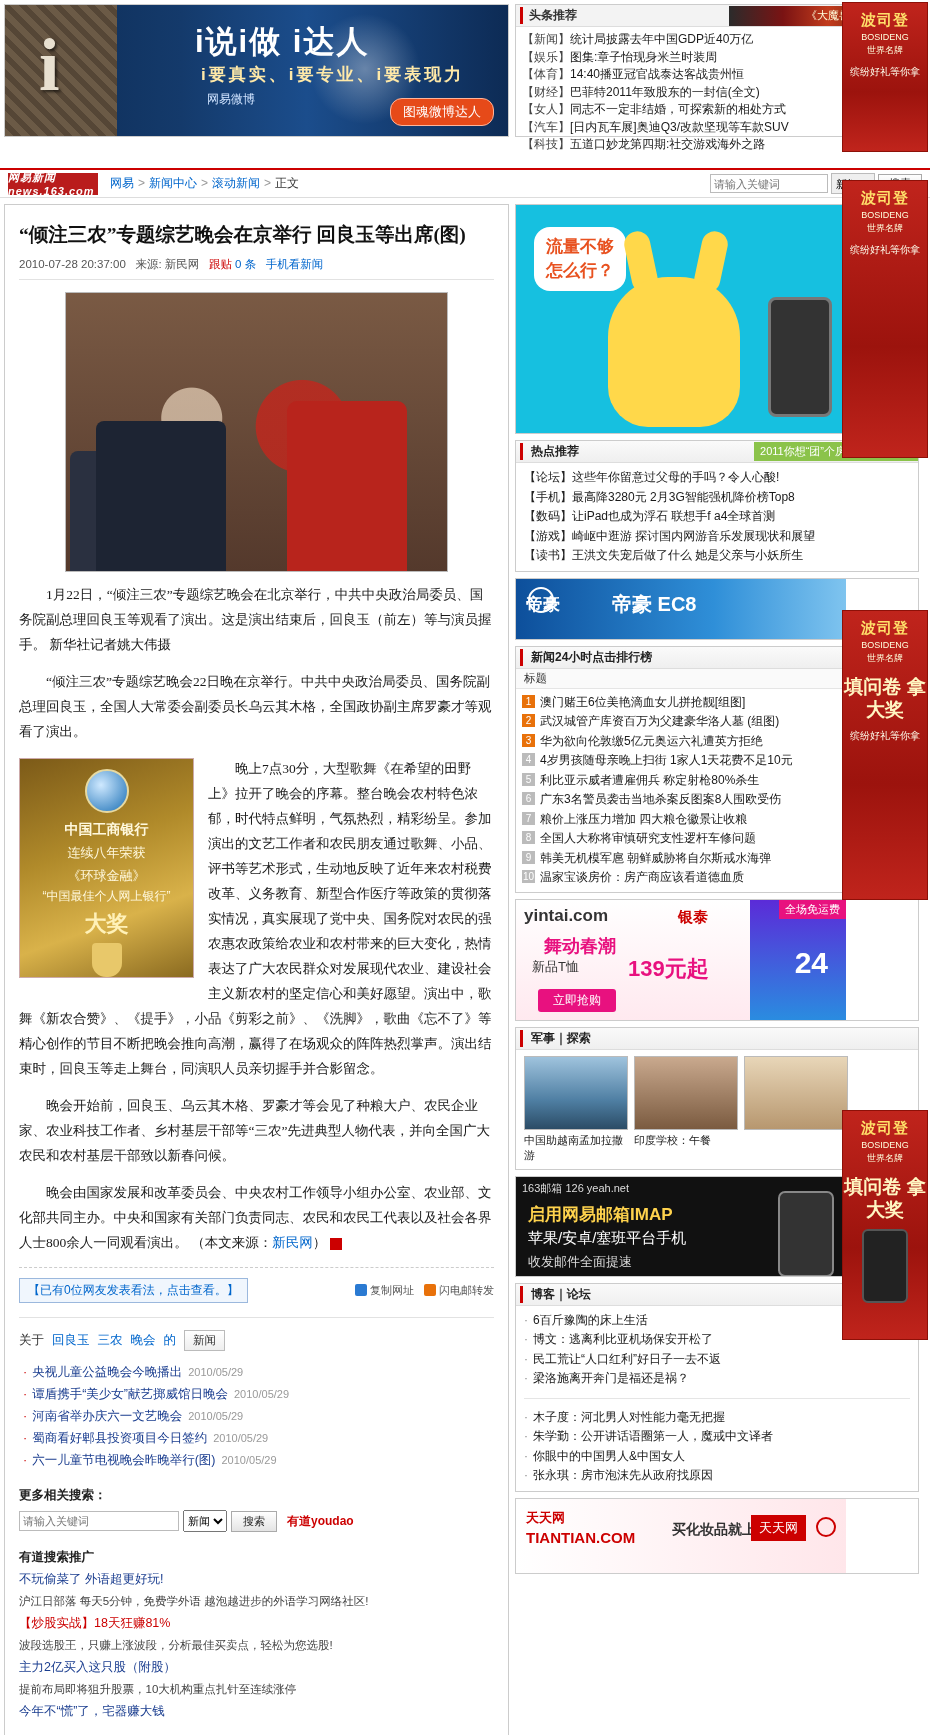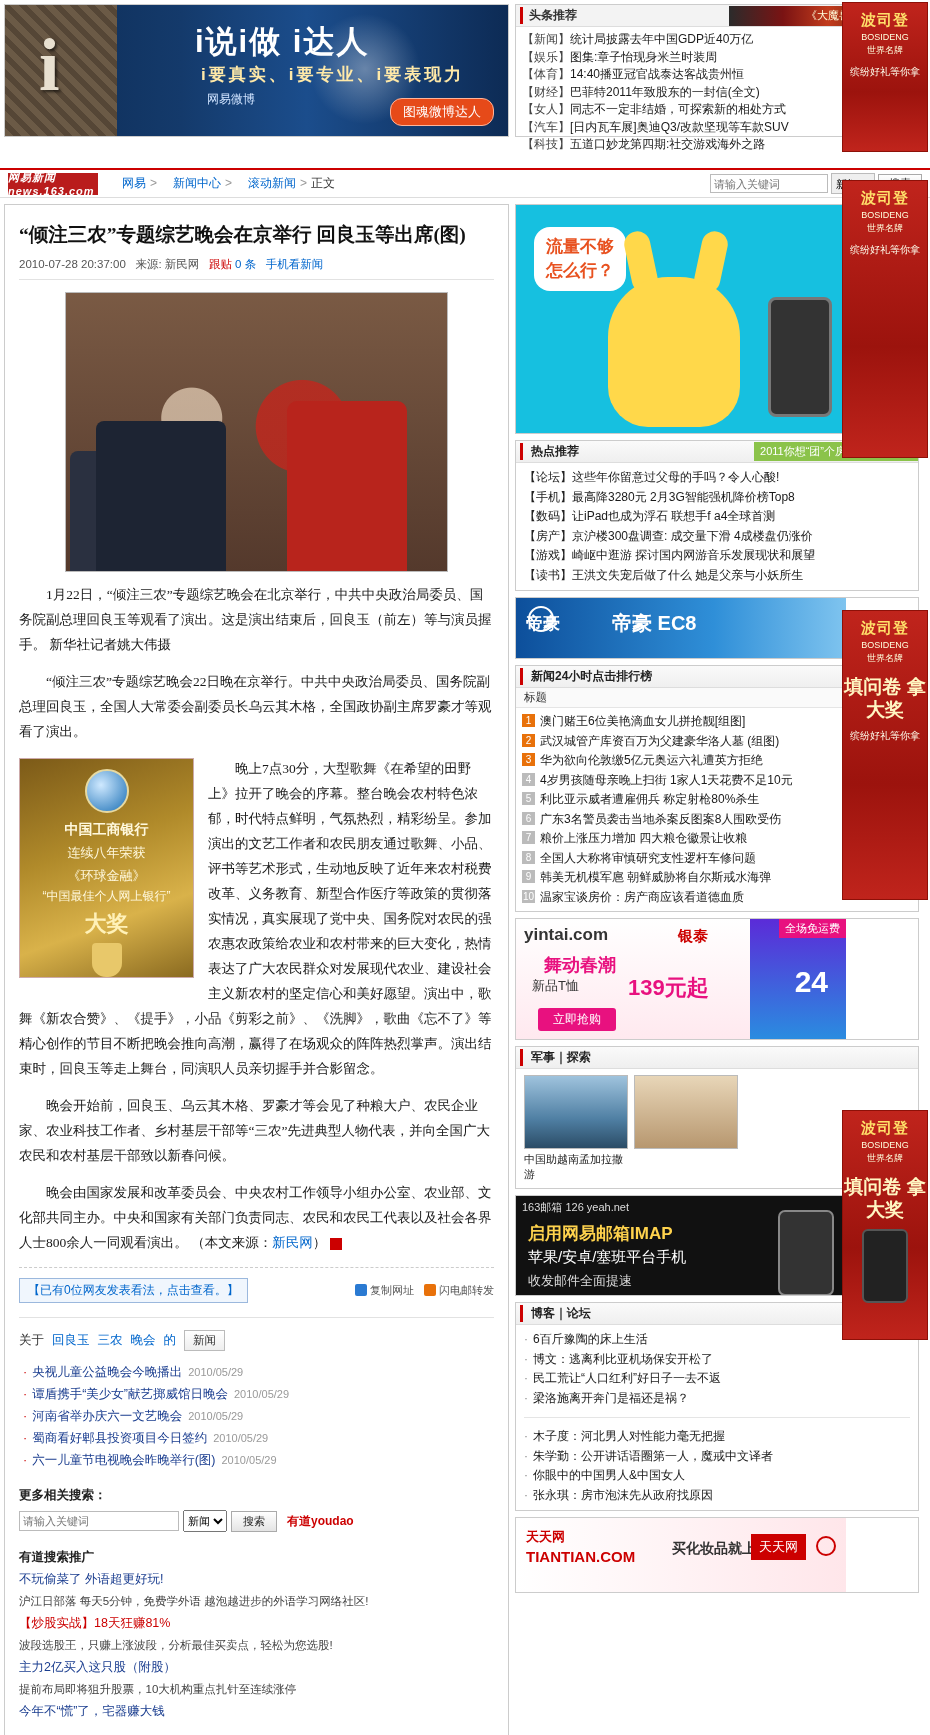--- a/index.html
+++ b/index.html
@@ -52,21 +52,21 @@
   .redstrip .rs-big { font-size:19px; font-weight:bold; color:#fff6c2; margin-top:10px; line-height:23px;}
   .redstrip .rs-small { font-size:10px; color:#ffe; margin-top:8px; line-height:14px;}
   .redstrip .rs-phone { width:46px;height:74px;margin:8px auto 0;border-radius:6px;background:#222;border:2px solid #555;}
 
   
   .navbar { height:30px; border-top:2px solid #c00; background:#fff; display:flex; align-items:center; padding:0 8px;
             border-bottom:1px solid #ddd; }
   .logo163 { width:90px; height:22px; background:#b91c1c; color:#fff; font-size:11px; font-weight:bold;
             display:flex; align-items:center; justify-content:center; letter-spacing:1px;font-style:italic;}
   .crumb { margin-left:12px; font-size:12px; color:#333; }
-  .crumb a { color:#06c;margin-left:12px; }
+  .crumb a { color:#06c; }
   .crumb span.sep { color:#999; margin:0 4px; }
   .navsearch { margin-left:auto; display:flex; align-items:center; gap:3px; }
   .navsearch input[type=text] { width:118px; height:19px; border:1px solid #bbb; font-size:11px; color:#999; padding:0 3px;}
   .navsearch select { height:21px; font-size:11px; border:1px solid #bbb;}
   .navsearch .sbtn { width:44px;height:20px;border:1px solid #aaa;background:linear-gradient(#fff,#e4e4e4);
       font-size:11px; display:flex;align-items:center;justify-content:center;}
 
   
   .main { display:flex; padding:6px 4px 0 4px; align-items:flex-start; }
   .col-left { width: 505px; border:1px solid #ccc; background:#fff; padding:10px 14px 14px 14px; }
@@ -361,21 +361,20 @@
 
       <div class="rbox">
         <div class="rhead">
           <span class="lab">热点推荐</span>
           <span class="green">2011你想“团”个房子吗？参与调</span>
         </div>
         <ul class="rlist">
           <li><span>【论坛】</span><a>这些年你留意过父母的手吗？令人心酸!</a></li>
           <li><span>【手机】</span><a>最高降3280元 2月3G智能强机降价榜Top8</a></li>
           <li><span>【数码】</span><a>让iPad也成为浮石 联想手f a4全球首测</a></li>
-          <li><span>【房产】</span><a>京沪楼300盘调查: 成交量下滑 4成楼盘仍涨价</a></li>
           <li><span>【游戏】</span><a>崎岖中逛游 探讨国内网游音乐发展现状和展望</a></li>
           <li><span>【读书】</span><a>王洪文失宠后做了什么 她是父亲与小妖所生</a></li>
         </ul>
       </div>
 
       <div class="rbox">
         <div class="carad">
           <div class="circle"></div>
           <div class="brand">帝豪</div>
           <div class="model">帝豪 EC8</div>
@@ -418,20 +417,24 @@
       <div class="rbox">
         <div class="rhead">
           <span class="lab">军事｜探索</span>
         </div>
         <div class="photo2">
           <div class="pcell">
             <div class="pimg a"></div>
             <div class="pcap">中国助越南孟加拉撒游</div>
           </div>
           <div class="pcell">
+            <div class="pimg b"></div>
+            <div class="pcap">印度学校：午餐</div>
+          </div>
+          <div class="pcell">
             <div class="pimg c"></div>
             <div class="pcap"></div>
           </div>
         </div>
       </div>
 
       <div class="rbox">
         <div class="mailad">
           <div class="m-top">163邮箱   126   yeah.net</div>
           <div class="m-l1">启用网易邮箱IMAP</div>

